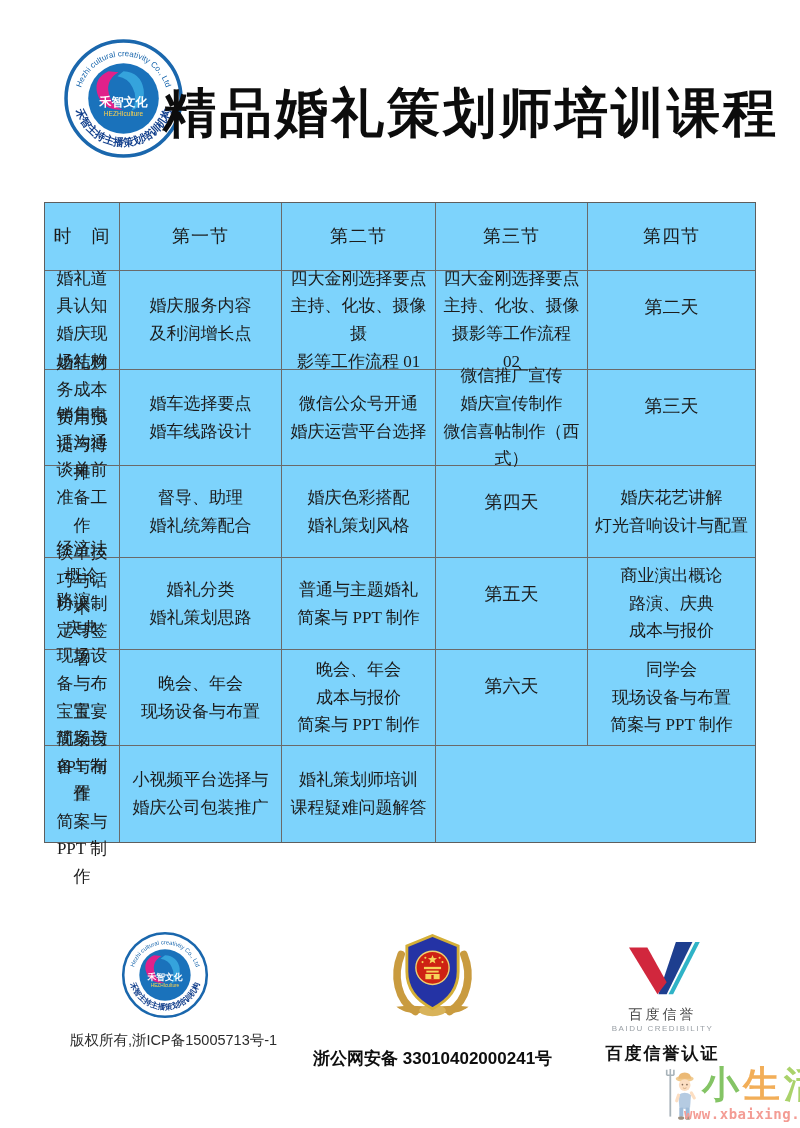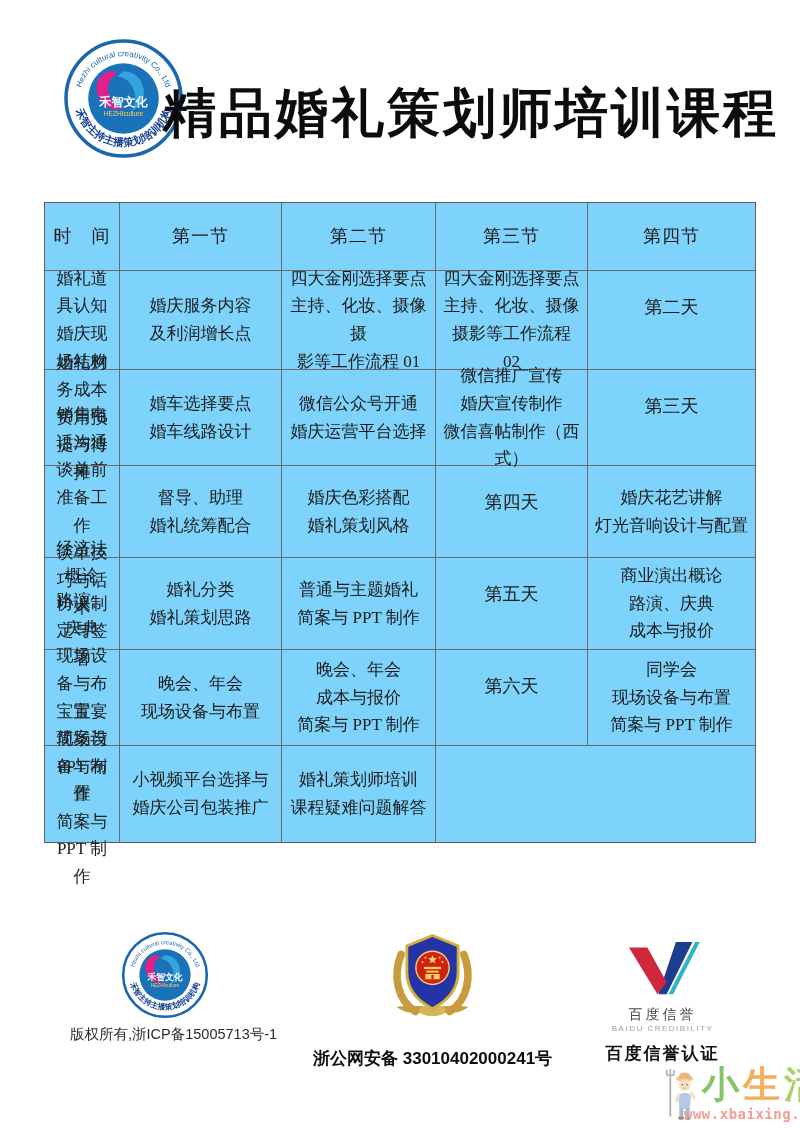--- a/index.html
+++ b/index.html
@@ -39,21 +39,21 @@
   .cell:nth-child(5n) { border-right:none; }
   .cell:nth-child(n+31) { border-bottom:none; }
   .cell.head { font-size:18px; letter-spacing:1px; }
   .cell.day { align-items:flex-start; padding-top:22px; font-size:18px; }
 
   
   .footer-left  { position:absolute; left:70px;  top:931px; width:190px; text-align:center; }
   .footer-center{ position:absolute; left:313px; top:926px; width:238px; text-align:center; }
   .footer-right { position:absolute; left:585px; top:941px; width:155px; text-align:center; }
   .footer-caption {
-    margin-top:2px; font-size:14.5px; color:#2b2b2b;
+    margin-top:8px; font-size:14.5px; color:#2b2b2b;
     font-family:"Liberation Sans","DejaVu Sans",sans-serif; white-space:nowrap;
   }
   .footer-caption.bold { font-weight:700; font-size:17px; color:#0e0e0e; margin-top:22px; }
   .baidu-cn { margin-top:4px; font-size:14px; color:#4a4a4a; letter-spacing:3px;
               font-family:"Liberation Sans","DejaVu Sans",sans-serif; }
   .baidu-en { font-size:8px; color:#9aa0a6; letter-spacing:1.5px;
               font-family:"Liberation Sans","DejaVu Sans",sans-serif; }
   .baidu-caption { margin-top:9px; font-size:17px; font-weight:700; color:#111;
               letter-spacing:2px; font-family:"Liberation Sans","DejaVu Sans",sans-serif; }
 

